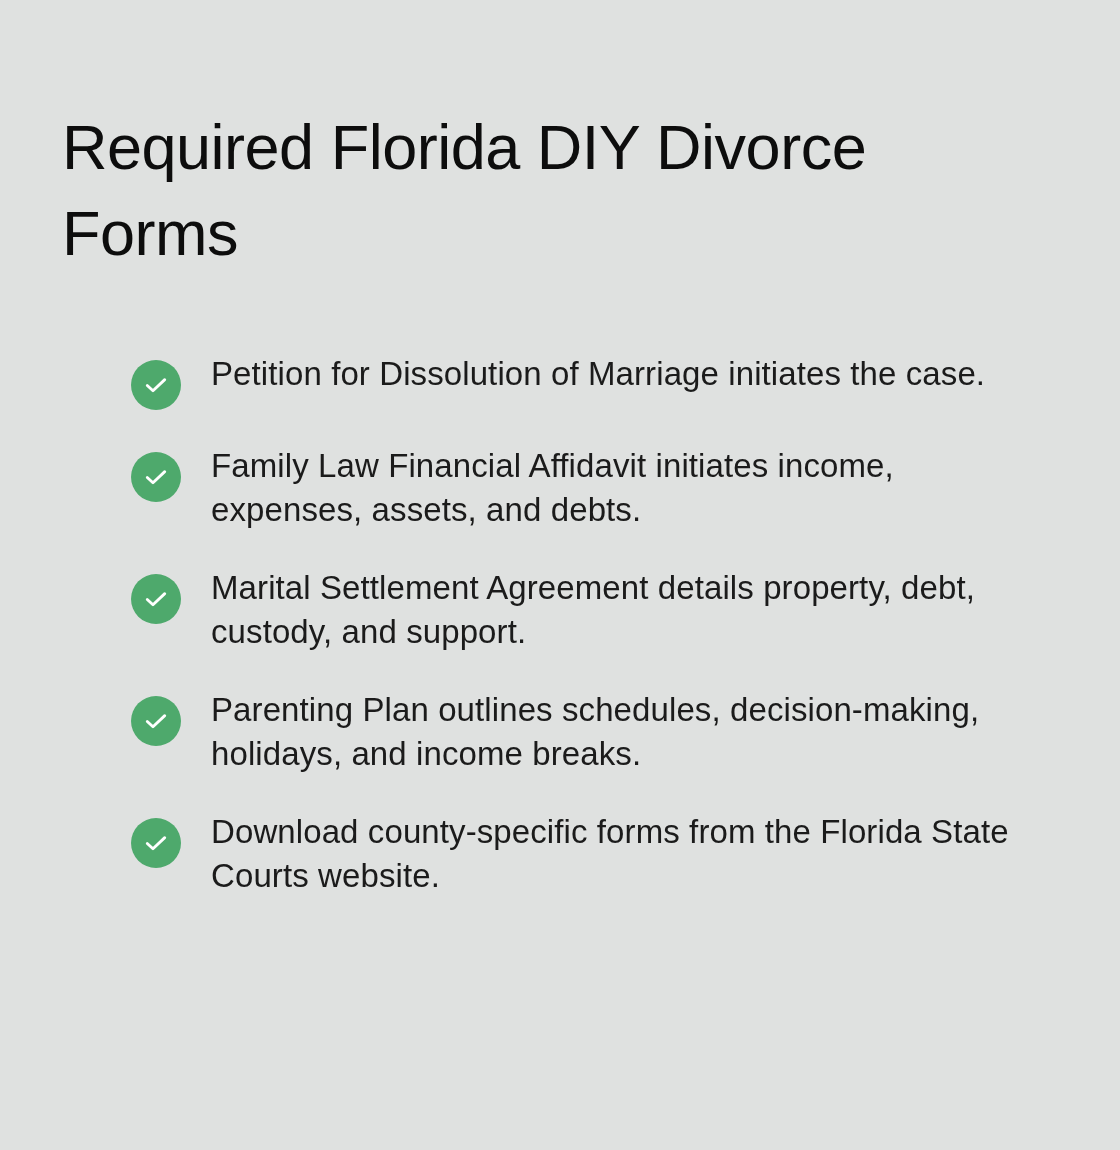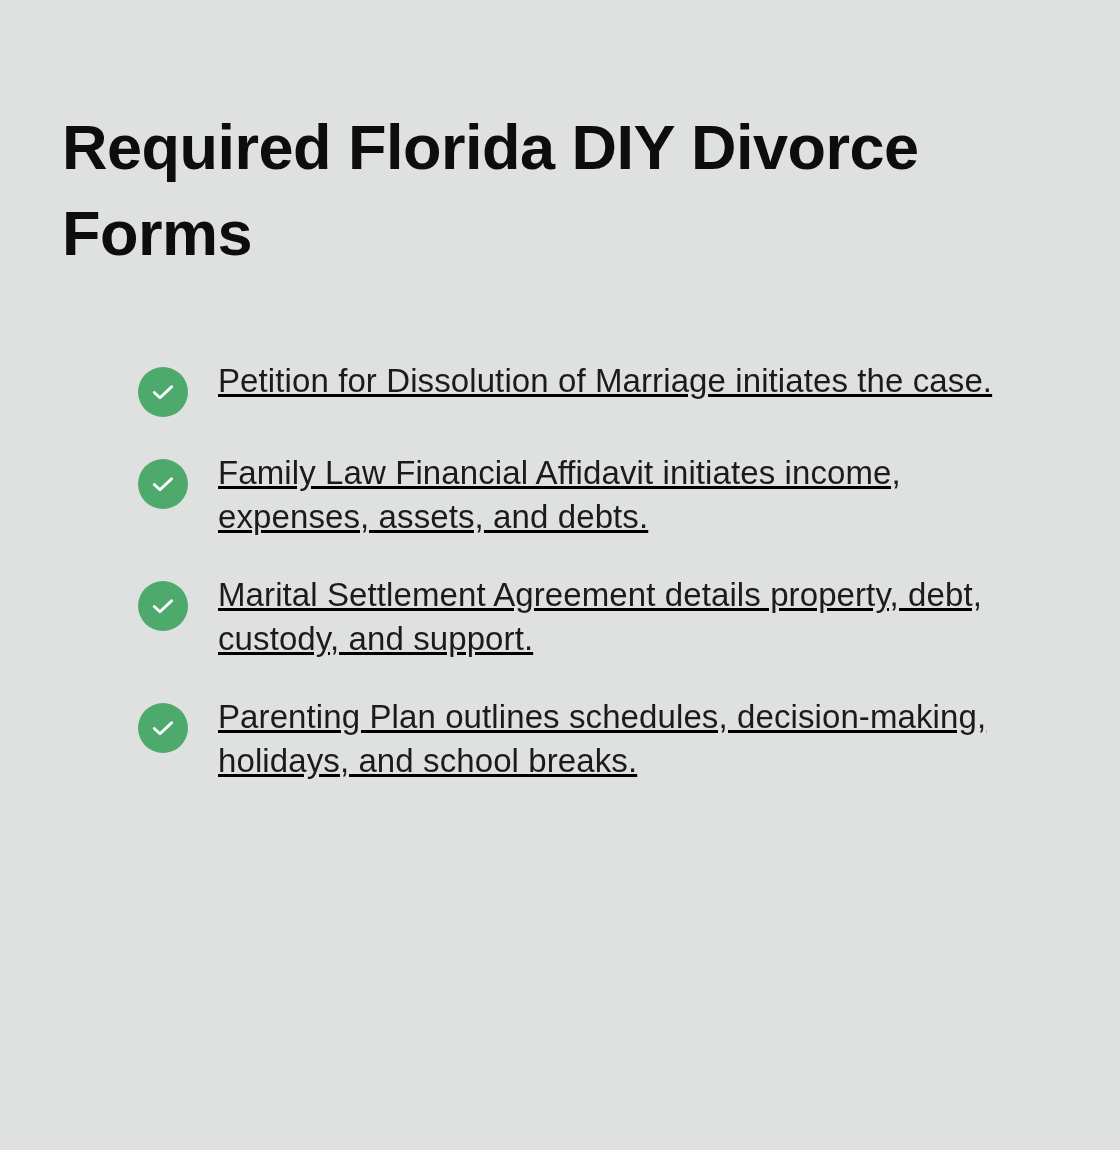--- a/index.html
+++ b/index.html
@@ -26,34 +26,33 @@
 
   .page-title {
     position: absolute;
     left: 62px;
     top: 104px;
     width: 960px;
     margin: 0;
     font-family: "Liberation Sans", sans-serif;
     font-size: 63px;
     line-height: 86px;
-    font-weight: 700;
+    font-weight: 400;
     letter-spacing: -0.5px;
     color: #0d0d0d;
   }
 
   .checklist {
     position: absolute;
     left: 131px;
     top: 352px;
     width: 905px;
-    margin: 7px;
+    margin: 0;
     padding: 0;
     list-style: none;
-    text-decoration: underline;
   }
 
   .check-item {
     display: flex;
     align-items: flex-start;
     margin: 0 0 34px 0;
   }
   .check-item:last-child {
     margin-bottom: 0;
   }
@@ -122,19 +121,27 @@
       </span>
       <span class="check-text">Marital Settlement Agreement details property, debt, custody, and support.</span>
     </li>
 
     <li class="check-item">
       <span class="check-icon">
         <svg viewBox="0 0 24 24" fill="none" xmlns="http://www.w3.org/2000/svg" aria-hidden="true">
           <path d="M4.5 12.4L9.4 17L19.5 7.4" stroke="#ffffff" stroke-width="2.4" stroke-linecap="round" stroke-linejoin="round"></path>
         </svg>
       </span>
-      <span class="check-text">Parenting Plan outlines schedules, decision-making, holidays, and school breaks.</span>
+      <span class="check-text">Parenting Plan outlines schedules, decision-making, holidays, and income breaks.</span>
     </li>
 
 
+    <li class="check-item">
+      <span class="check-icon">
+        <svg viewBox="0 0 24 24" fill="none" xmlns="http://www.w3.org/2000/svg" aria-hidden="true">
+          <path d="M4.5 12.4L9.4 17L19.5 7.4" stroke="#ffffff" stroke-width="2.4" stroke-linecap="round" stroke-linejoin="round"></path>
+        </svg>
+      </span>
+      <span class="check-text">Download county-specific forms from the Florida State Courts website.</span>
+    </li>
 
   </ul>
 </div>
 
 </body></html>

